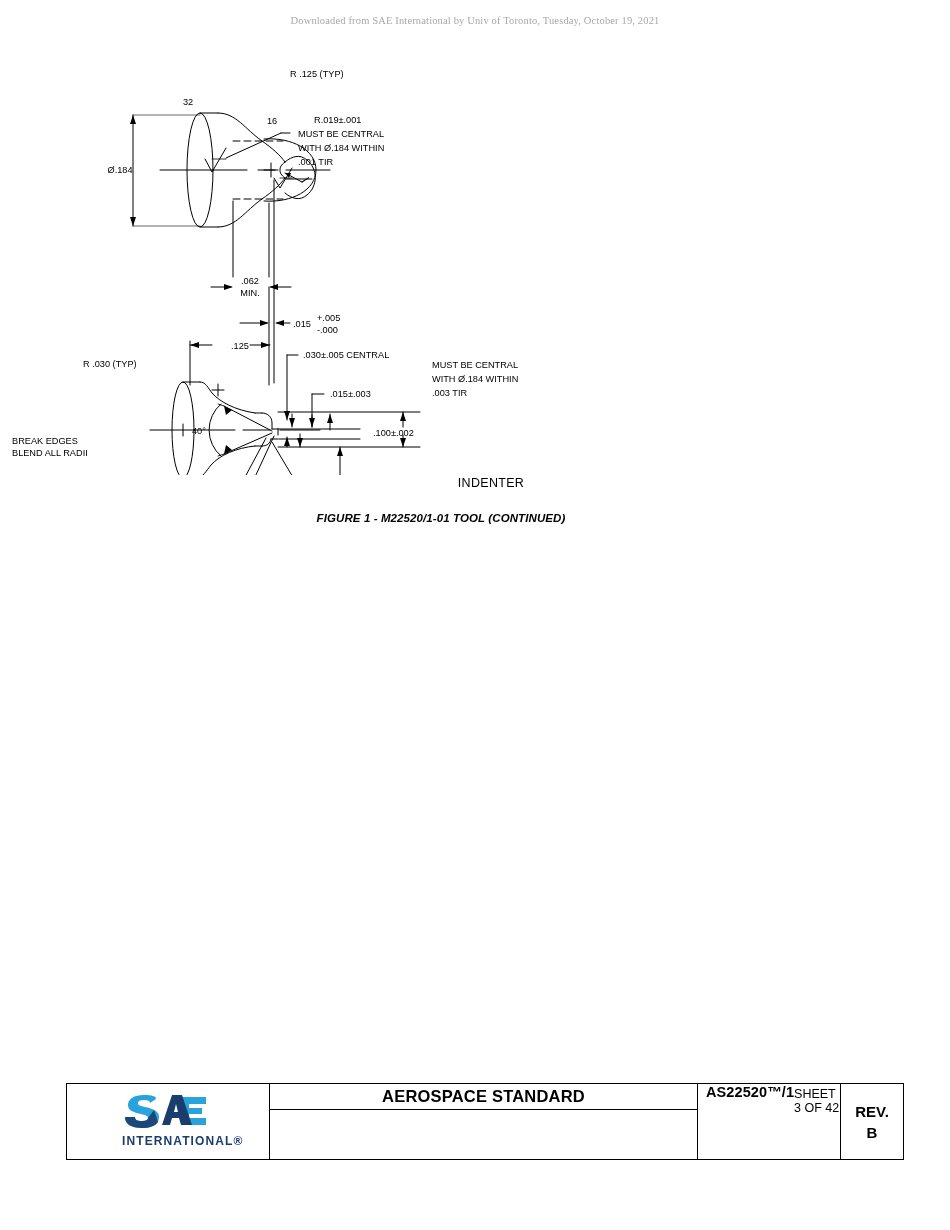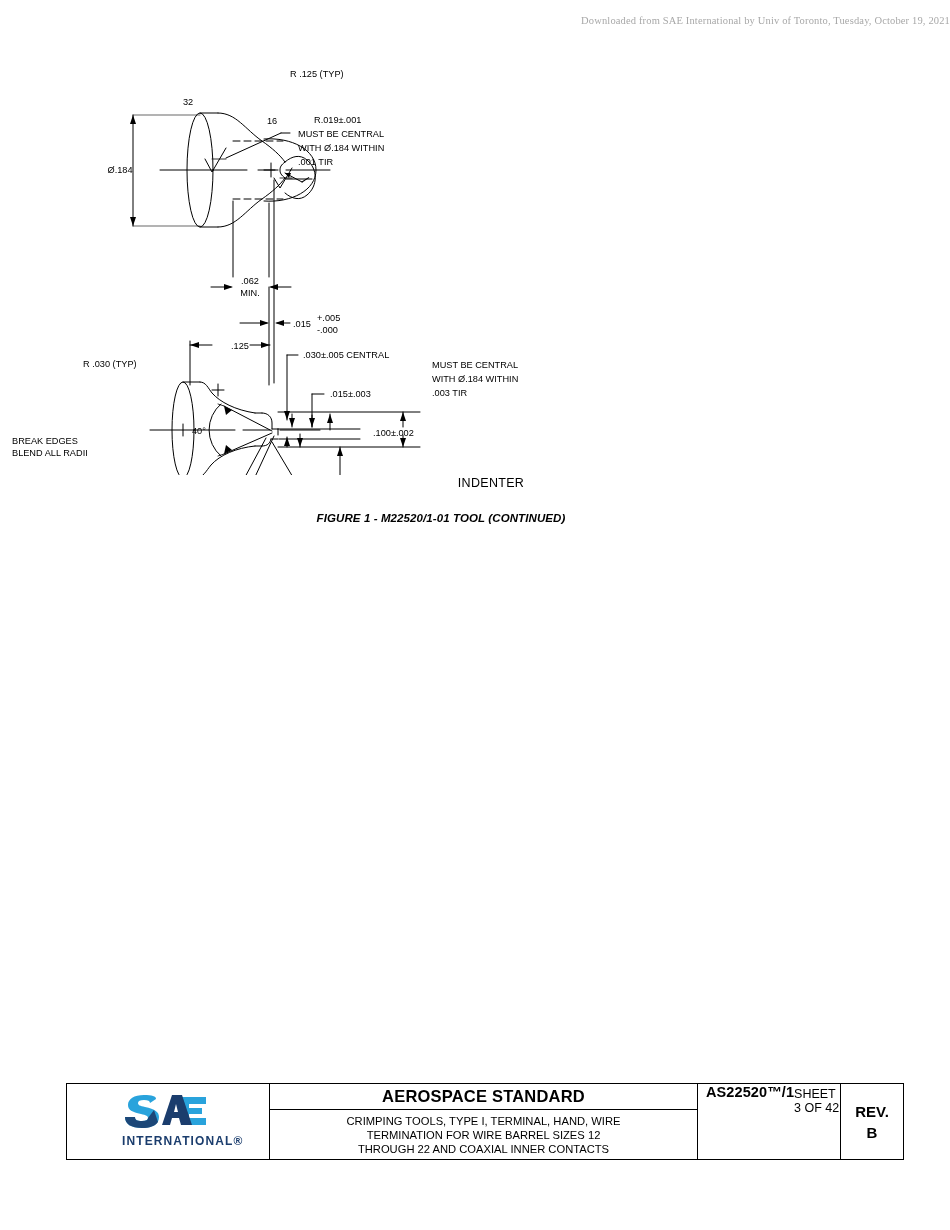--- a/index.html
+++ b/index.html
@@ -16,21 +16,21 @@
     color: #000000;
     overflow: hidden;
   }
 
   
   .download-note {
     position: absolute;
     top: 15px;
     left: 0;
     width: 950px;
-    text-align: right;
+    text-align: center;
     font-family: "Liberation Serif", serif;
     font-size: 10.5px;
     color: #a8a8a8;
     letter-spacing: 0.15px;
     white-space: nowrap;
   }
 
   
   .drawing-area {
     position: absolute;
@@ -444,25 +444,20 @@
         <path fill="#1b3d6d" d="M38,30 L48,0 L58,0 L68,30 L57,30 L55,23 L48,23 L46,30 Z M50,17 L54,17 L52,9 Z"></path>
 
         <path fill="#1b3d6d" d="M24,23 C24,25 22,26 18,26 C13,26 11,25 11,22 L1,22 C1,29 7,33 18,33 C26,33 31,31 34,27 L30,15 Z" opacity="0.9"></path>
       </svg>
       <div class="sae-intl-text">INTERNATIONAL®</div>
     </div>
   </div>
 
   <div class="tb-cell tb-title">
     <div class="tb-title-main">AEROSPACE STANDARD</div>
-    <div class="tb-title-sub">
-      <span>CRIMPING TOOLS, TYPE I, TERMINAL, HAND, WIRE</span>
-      <span>TERMINATION FOR WIRE BARREL SIZES 12</span>
-      <span>THROUGH 22 AND COAXIAL INNER CONTACTS</span>
-    </div>
   </div>
 
   <div class="tb-cell tb-doc">
     <div class="tb-doc-number">AS22520™/1</div>
     <div class="tb-doc-sheet">SHEET 3 OF 42</div>
   </div>
 
   <div class="tb-cell tb-rev">
     <div>REV.</div>
     <div>B</div>

